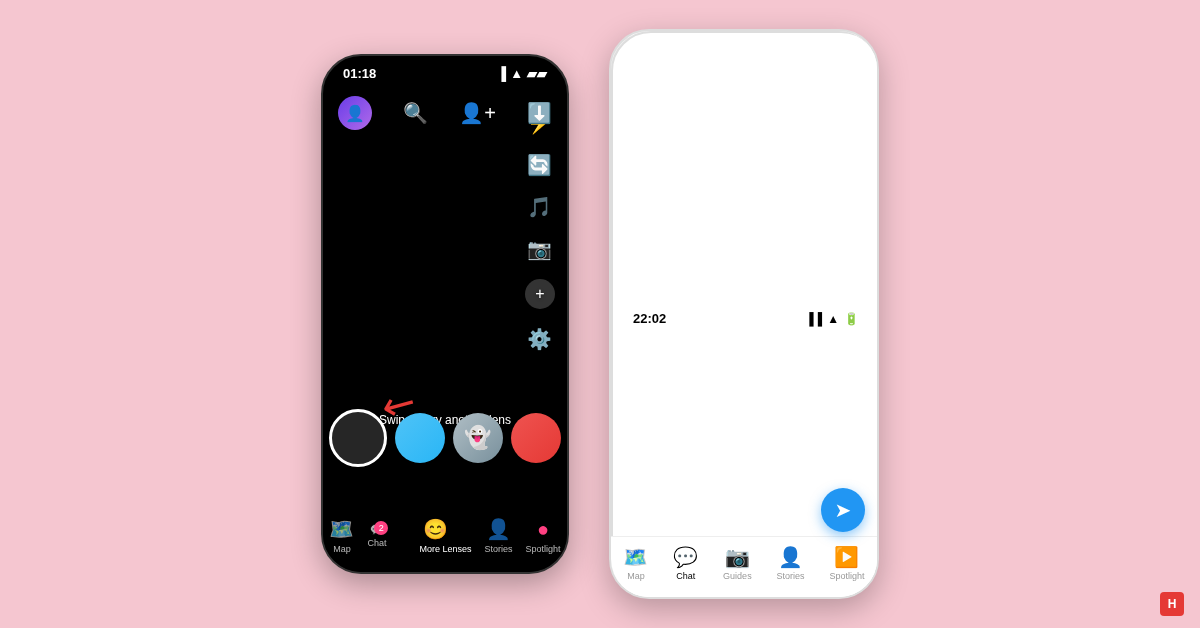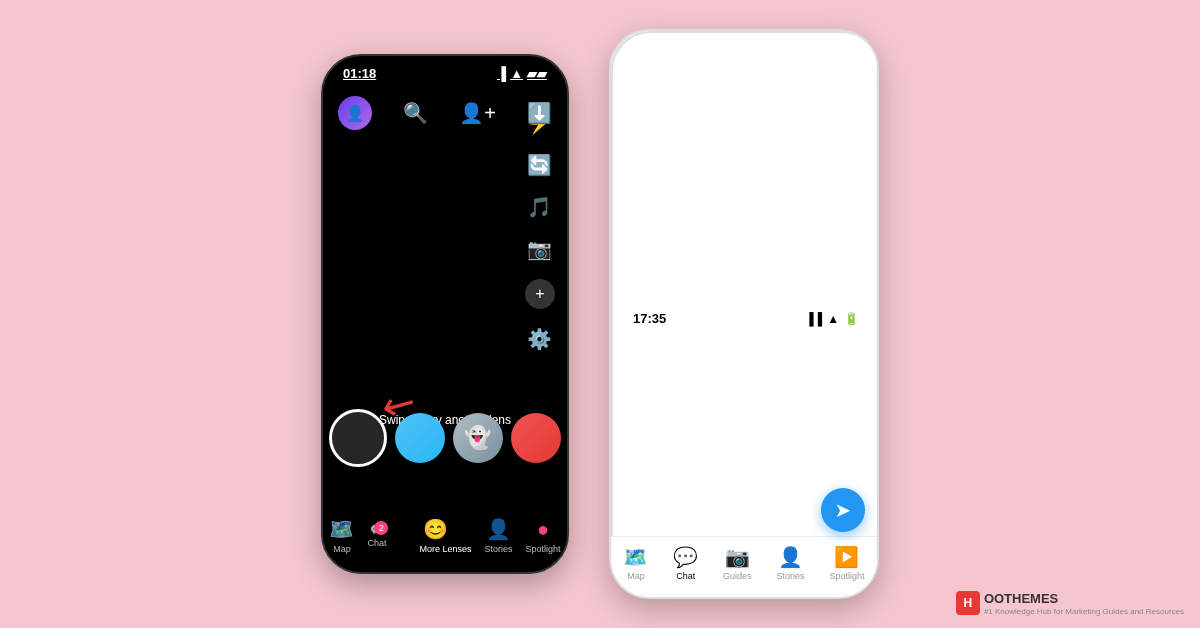--- a/index.html
+++ b/index.html
@@ -33,21 +33,20 @@
       left: 0;
       right: 0;
       display: flex;
       justify-content: space-between;
       align-items: center;
       padding: 10px 20px 5px;
       color: white;
       font-size: 13px;
       font-weight: 600;
       z-index: 10;
-      text-decoration: underline;
     }
 
     .phone-left .status-bar .time { font-weight: 700; }
     .phone-left .status-bar .icons { display: flex; align-items: center; gap: 4px; }
 
     .phone-left .top-bar {
       position: absolute;
       top: 35px;
       left: 0;
       right: 0;
@@ -373,21 +372,21 @@
     <div class="nav-item-left">
       <span class="nav-icon" style="color:#ff4081;">●</span>
       <span style="font-size:9px;">Spotlight</span>
     </div>
   </div>
 </div>
 
 <div class="phone-right" style="margin-left:40px;">
 
   <div class="phone-right status-bar" style="background:#fff;">
-    <span style="font-weight:700;">17:35</span>
+    <span style="font-weight:700;">22:02</span>
     <div class="status-icons-right">
       <span>▐▐</span>
       <span>▲</span>
       <span>🔋</span>
     </div>
   </div>
 
   <div class="fab-btn">➤</div>
 
   <div class="bottom-nav-right">
@@ -411,17 +410,13 @@
       <span class="nav-icon-right">▶️</span>
       <span>Spotlight</span>
     </div>
   </div>
 </div>
 
 <div class="watermark">
   <div class="watermark-icon">
     <span>H</span>
   </div>
-  <div>
-    <span class="watermark-text">OOTHEMES</span>
-    <span class="watermark-sub">#1 Knowledge Hub for Marketing Guides and Resources</span>
-  </div>
 </div>
 
 </body></html>

